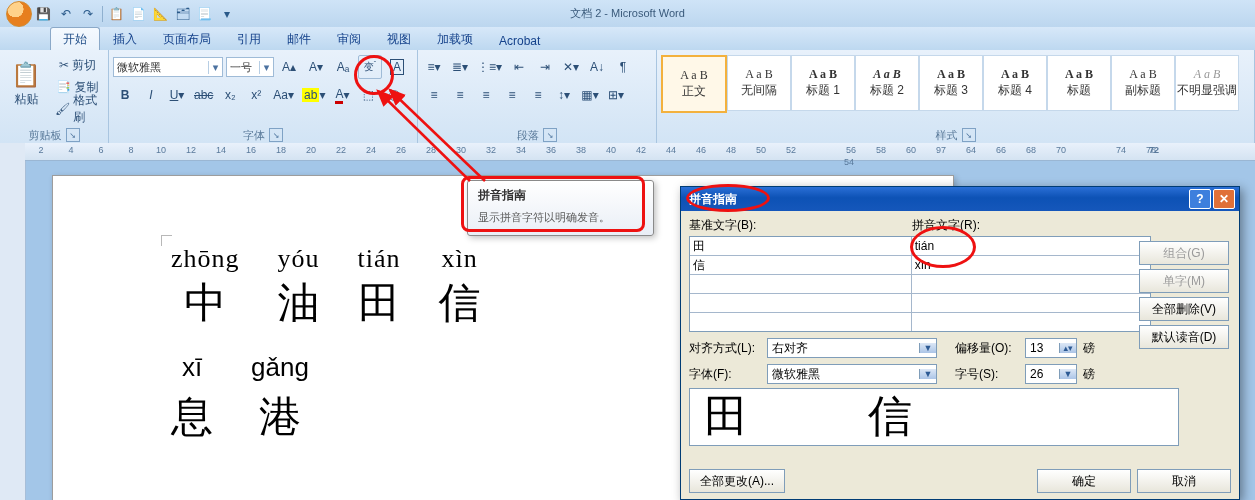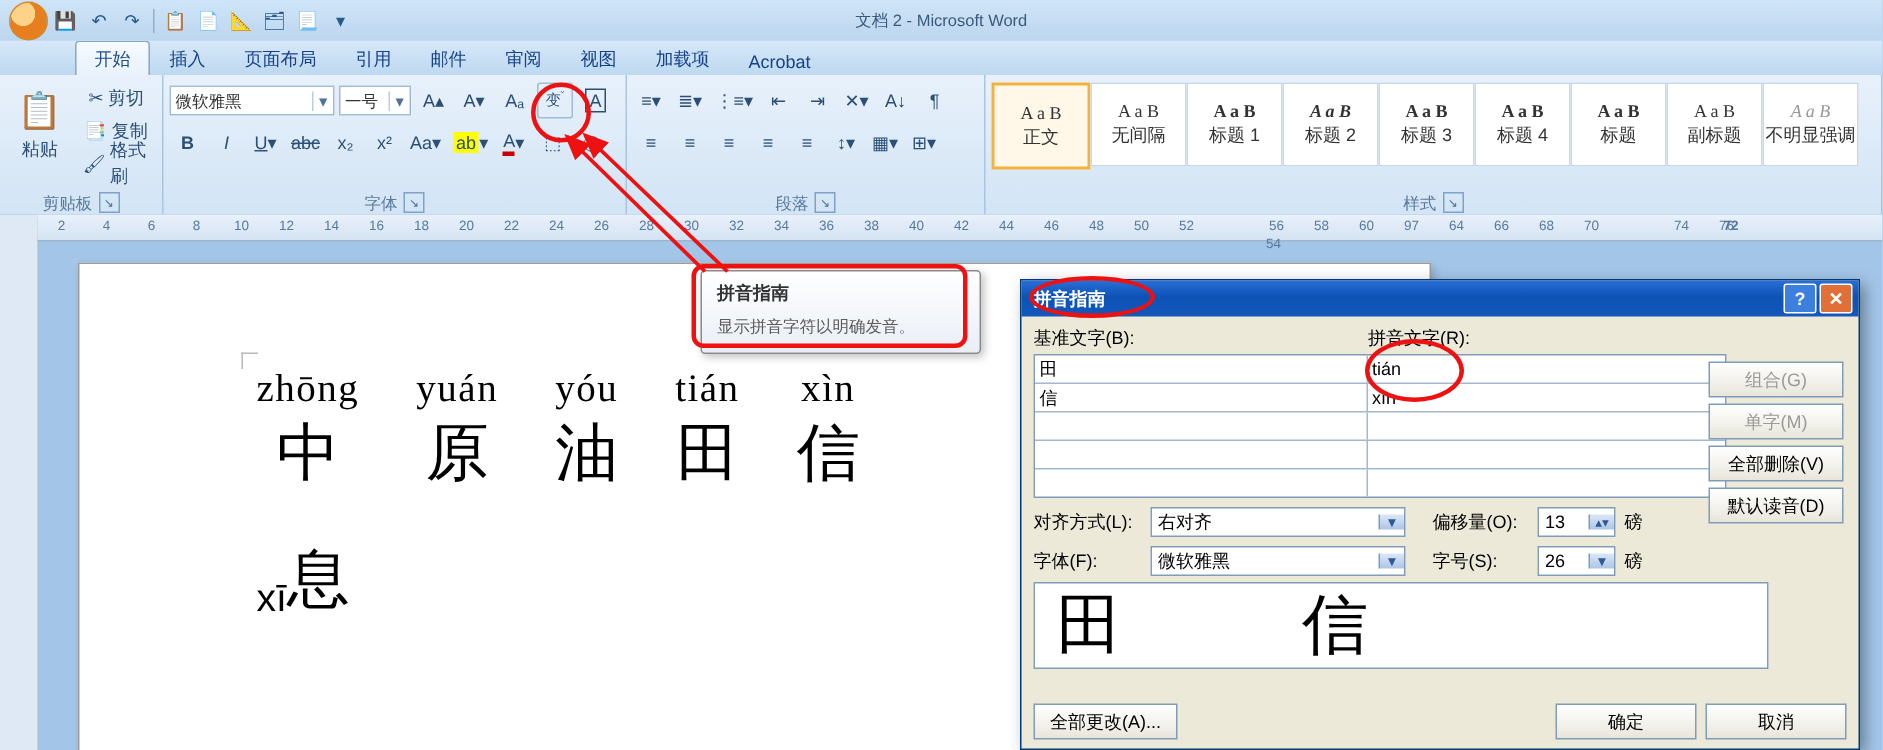--- a/index.html
+++ b/index.html
@@ -48,21 +48,21 @@
   .page .margin{position:absolute;left:118px;top:69px}
   .page .crop{position:absolute;width:10px;height:10px;border-color:#b8b8b8}
   .page .crop.tl{left:108px;top:59px;border-left:1px solid #b8b8b8;border-top:1px solid #b8b8b8}
 
   .ruby{display:flex;gap:38px;font-size:34px;color:#000;font-family:"Microsoft YaHei";line-height:1.1}
   .ruby .col{display:flex;flex-direction:column;align-items:center}
   .ruby .py{font-size:26px;letter-spacing:1px}
   .ruby .hz{font-size:42px;margin-top:6px}
 
   .row2{margin-top:26px;display:flex;gap:38px}
-  .row2 .col{display:flex;flex-direction:row;align-items:flex-end;font-size:34px}
+  .row2 .col{display:flex;flex-direction:column;align-items:center;font-size:34px}
   .row2 .py{font-size:26px}
   .row2 .hz{font-size:42px;margin-top:6px}
 
   
   .tooltip{position:absolute;left:467px;top:180px;width:165px;border:1px solid #8a8a8a;border-radius:3px;background:linear-gradient(#fff,#e9eef6);box-shadow:2px 2px 6px rgba(0,0,0,.25);padding:6px 10px 10px;font-size:12px;color:#444}
   .tooltip .tt-title{font-weight:bold;color:#333;margin-bottom:6px}
   .tooltip .tt-body{color:#5b5b5b;font-size:11px}
 
   
   .anno-rect{position:absolute;border:3px solid #e11;border-radius:8px;pointer-events:none}
@@ -327,40 +327,40 @@
 
   <div class="page">
     <div class="crop tl"></div>
     <div class="margin">
       <div class="ruby">
         <div class="col">
             <span class="py">zhōng</span>
             <span class="hz">中</span>
           </div>
         <div class="col">
-            <span class="py">yuán</span>
-            <span class="hz">原</span>
-          </div>
-        <div class="col">
             <span class="py">yóu</span>
             <span class="hz">油</span>
           </div>
         <div class="col">
             <span class="py">tián</span>
             <span class="hz">田</span>
           </div>
         <div class="col">
             <span class="py">xìn</span>
             <span class="hz">信</span>
           </div>
       </div>
       <div class="row2">
         <div class="col">
             <span class="py">xī</span>
             <span class="hz">息</span>
+          </div>
+        <div class="col">
+            <span class="py">gǎng</span>
+            <span class="hz">港</span>
           </div>
       </div>
     </div>
   </div>
 </div>
 
 <div class="tooltip">
   <div class="tt-title">拼音指南</div>
   <div class="tt-body">显示拼音字符以明确发音。</div>
 </div>

